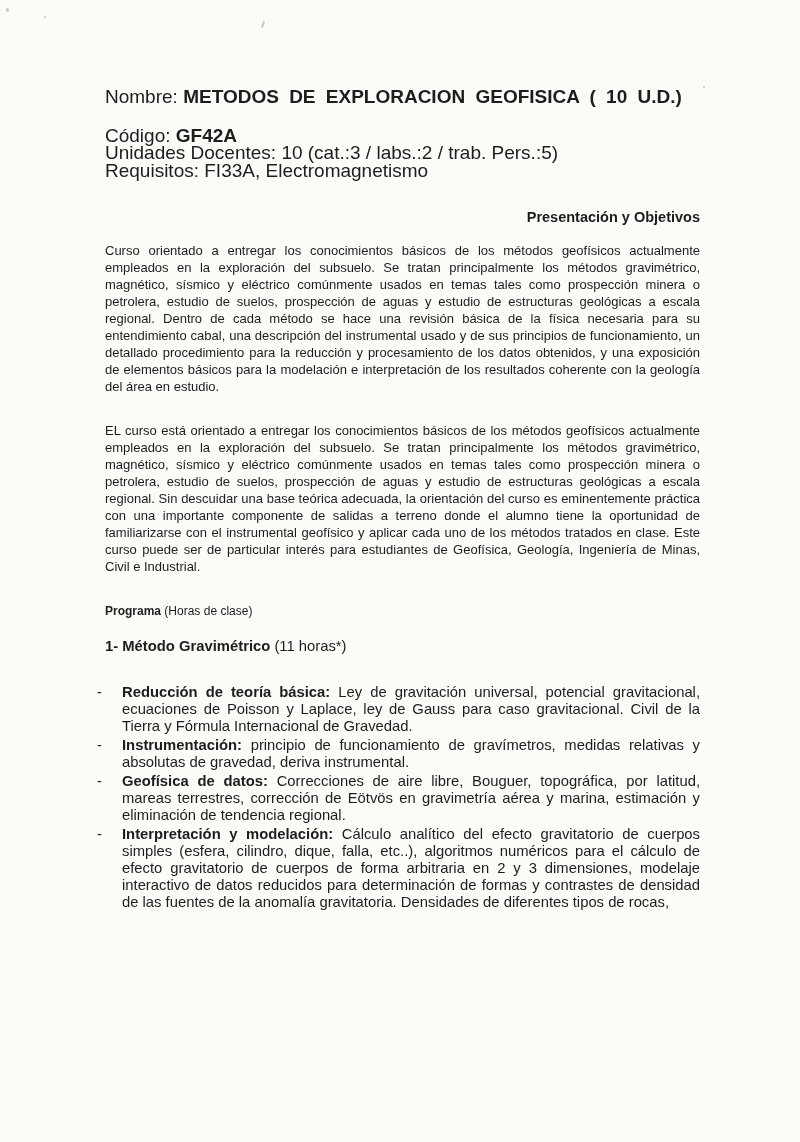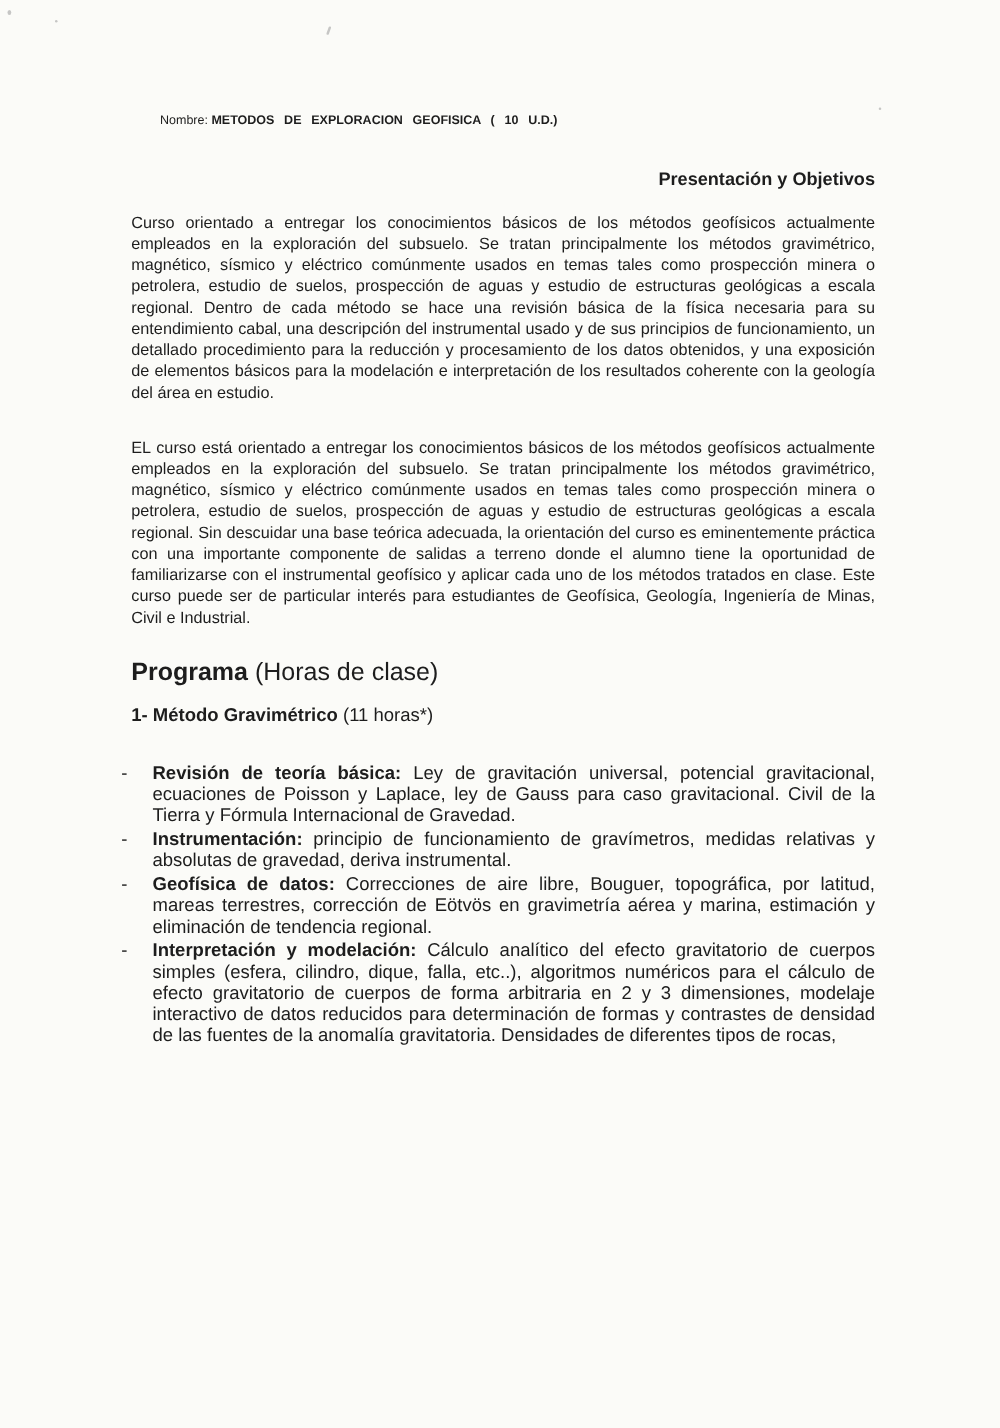--- a/index.html
+++ b/index.html
@@ -20,41 +20,41 @@
   .artifact {
     position: absolute;
     background: #9a9a9a;
     opacity: 0.55;
   }
   .a1 { left: 6px; top: 8px; width: 3px; height: 4px; border-radius: 50%; }
   .a2 { left: 44px; top: 16px; width: 2px; height: 2px; border-radius: 50%; }
   .a3 { left: 262px; top: 21px; width: 2px; height: 7px; transform: rotate(20deg); border-radius: 1px; }
   .a4 { left: 703px; top: 86px; width: 2px; height: 2px; border-radius: 50%; }
 
-  .line { font-size: 10px; line-height: 17.5px; margin-left: 23px; }
+  .line { font-size: 19px; line-height: 17.5px; }
   .bold { font-weight: bold; }
   .wide { word-spacing: 5px; }
 
   .nombre { margin-bottom: 21px; }
 
   .section-title {
     font-size: 14.5px;
     font-weight: bold;
     margin-top: 30px;
     margin-bottom: 17px;
     text-align: right;
   }
   .para {
     font-size: 13px;
     line-height: 17px;
     text-align: justify;
     margin-bottom: 27px;
   }
   .programa-title {
-    font-size: 20px;
+    font-size: 12px;
     line-height: 17px;
     margin-top: 28px;
   }
   .method-title {
     font-size: 14.8px;
     line-height: 17px;
     margin-top: 18px;
     margin-bottom: 29px;
   }
   .bullet {
@@ -80,36 +80,41 @@
 
 <div class="page">
 
   <div class="artifact a1"></div>
   <div class="artifact a2"></div>
   <div class="artifact a3"></div>
   <div class="artifact a4"></div>
 
   <p class="line nombre"><span>Nombre:</span> <span class="bold wide">METODOS DE EXPLORACION GEOFISICA ( 10 U.D.)</span></p>
 
+  <div>
+    <p class="line"><span>Código:</span> <span class="bold">GF42A</span></p>
+    <p class="line">Unidades Docentes: 10 (cat.:3 / labs.:2 / trab. Pers.:5)</p>
+    <p class="line">Requisitos: FI33A, Electromagnetismo</p>
+  </div>
 
   <h3 class="section-title">Presentación y Objetivos</h3>
 
   <p class="para">Curso orientado a entregar los conocimientos básicos de los métodos geofísicos actualmente empleados en la exploración del subsuelo. Se tratan principalmente los métodos gravimétrico, magnético, sísmico y eléctrico comúnmente usados en temas tales como prospección minera o petrolera, estudio de suelos, prospección de aguas y estudio de estructuras geológicas a escala regional. Dentro de cada método se hace una revisión básica de la física necesaria para su entendimiento cabal, una descripción del instrumental usado y de sus principios de funcionamiento, un detallado procedimiento para la reducción y procesamiento de los datos obtenidos, y una exposición de elementos básicos para la modelación e interpretación de los resultados coherente con la geología del área en estudio.</p>
 
   <p class="para">EL curso está orientado a entregar los conocimientos básicos de los métodos geofísicos actualmente empleados en la exploración del subsuelo. Se tratan principalmente los métodos gravimétrico, magnético, sísmico y eléctrico comúnmente usados en temas tales como prospección minera o petrolera, estudio de suelos, prospección de aguas y estudio de estructuras geológicas a escala regional. Sin descuidar una base teórica adecuada, la orientación del curso es eminentemente práctica con una importante componente de salidas a terreno donde el alumno tiene la oportunidad de familiarizarse con el instrumental geofísico y aplicar cada uno de los métodos tratados en clase. Este curso puede ser de particular interés para estudiantes de Geofísica, Geología, Ingeniería de Minas, Civil e Industrial.</p>
 
   <p class="programa-title"><span class="bold">Programa</span><span> (Horas de clase)</span></p>
 
   <p class="method-title"><span class="bold">1- Método Gravimétrico</span><span> (11 horas*)</span></p>
 
   <div>
 
     <div class="bullet">
       <span class="marker">-</span>
-      <p class="btext"><span class="bold">Revisión de teoría básica:</span> <span>Ley de gravitación universal, potencial gravitacional, ecuaciones de Poisson y Laplace, ley de Gauss para caso gravitacional. Civil de la Tierra y Fórmula Internacional de Gravedad.</span></p>
+      <p class="btext"><span class="bold">Reducción de teoría básica:</span> <span>Ley de gravitación universal, potencial gravitacional, ecuaciones de Poisson y Laplace, ley de Gauss para caso gravitacional. Civil de la Tierra y Fórmula Internacional de Gravedad.</span></p>
     </div>
 
     <div class="bullet">
       <span class="marker">-</span>
       <p class="btext"><span class="bold">Instrumentación:</span> <span>principio de funcionamiento de gravímetros, medidas relativas y absolutas de gravedad, deriva instrumental.</span></p>
     </div>
 
     <div class="bullet">
       <span class="marker">-</span>
       <p class="btext"><span class="bold">Geofísica de datos:</span> <span>Correcciones de aire libre, Bouguer, topográfica, por latitud, mareas terrestres, corrección de Eötvös en gravimetría aérea y marina, estimación y eliminación de tendencia regional.</span></p>

